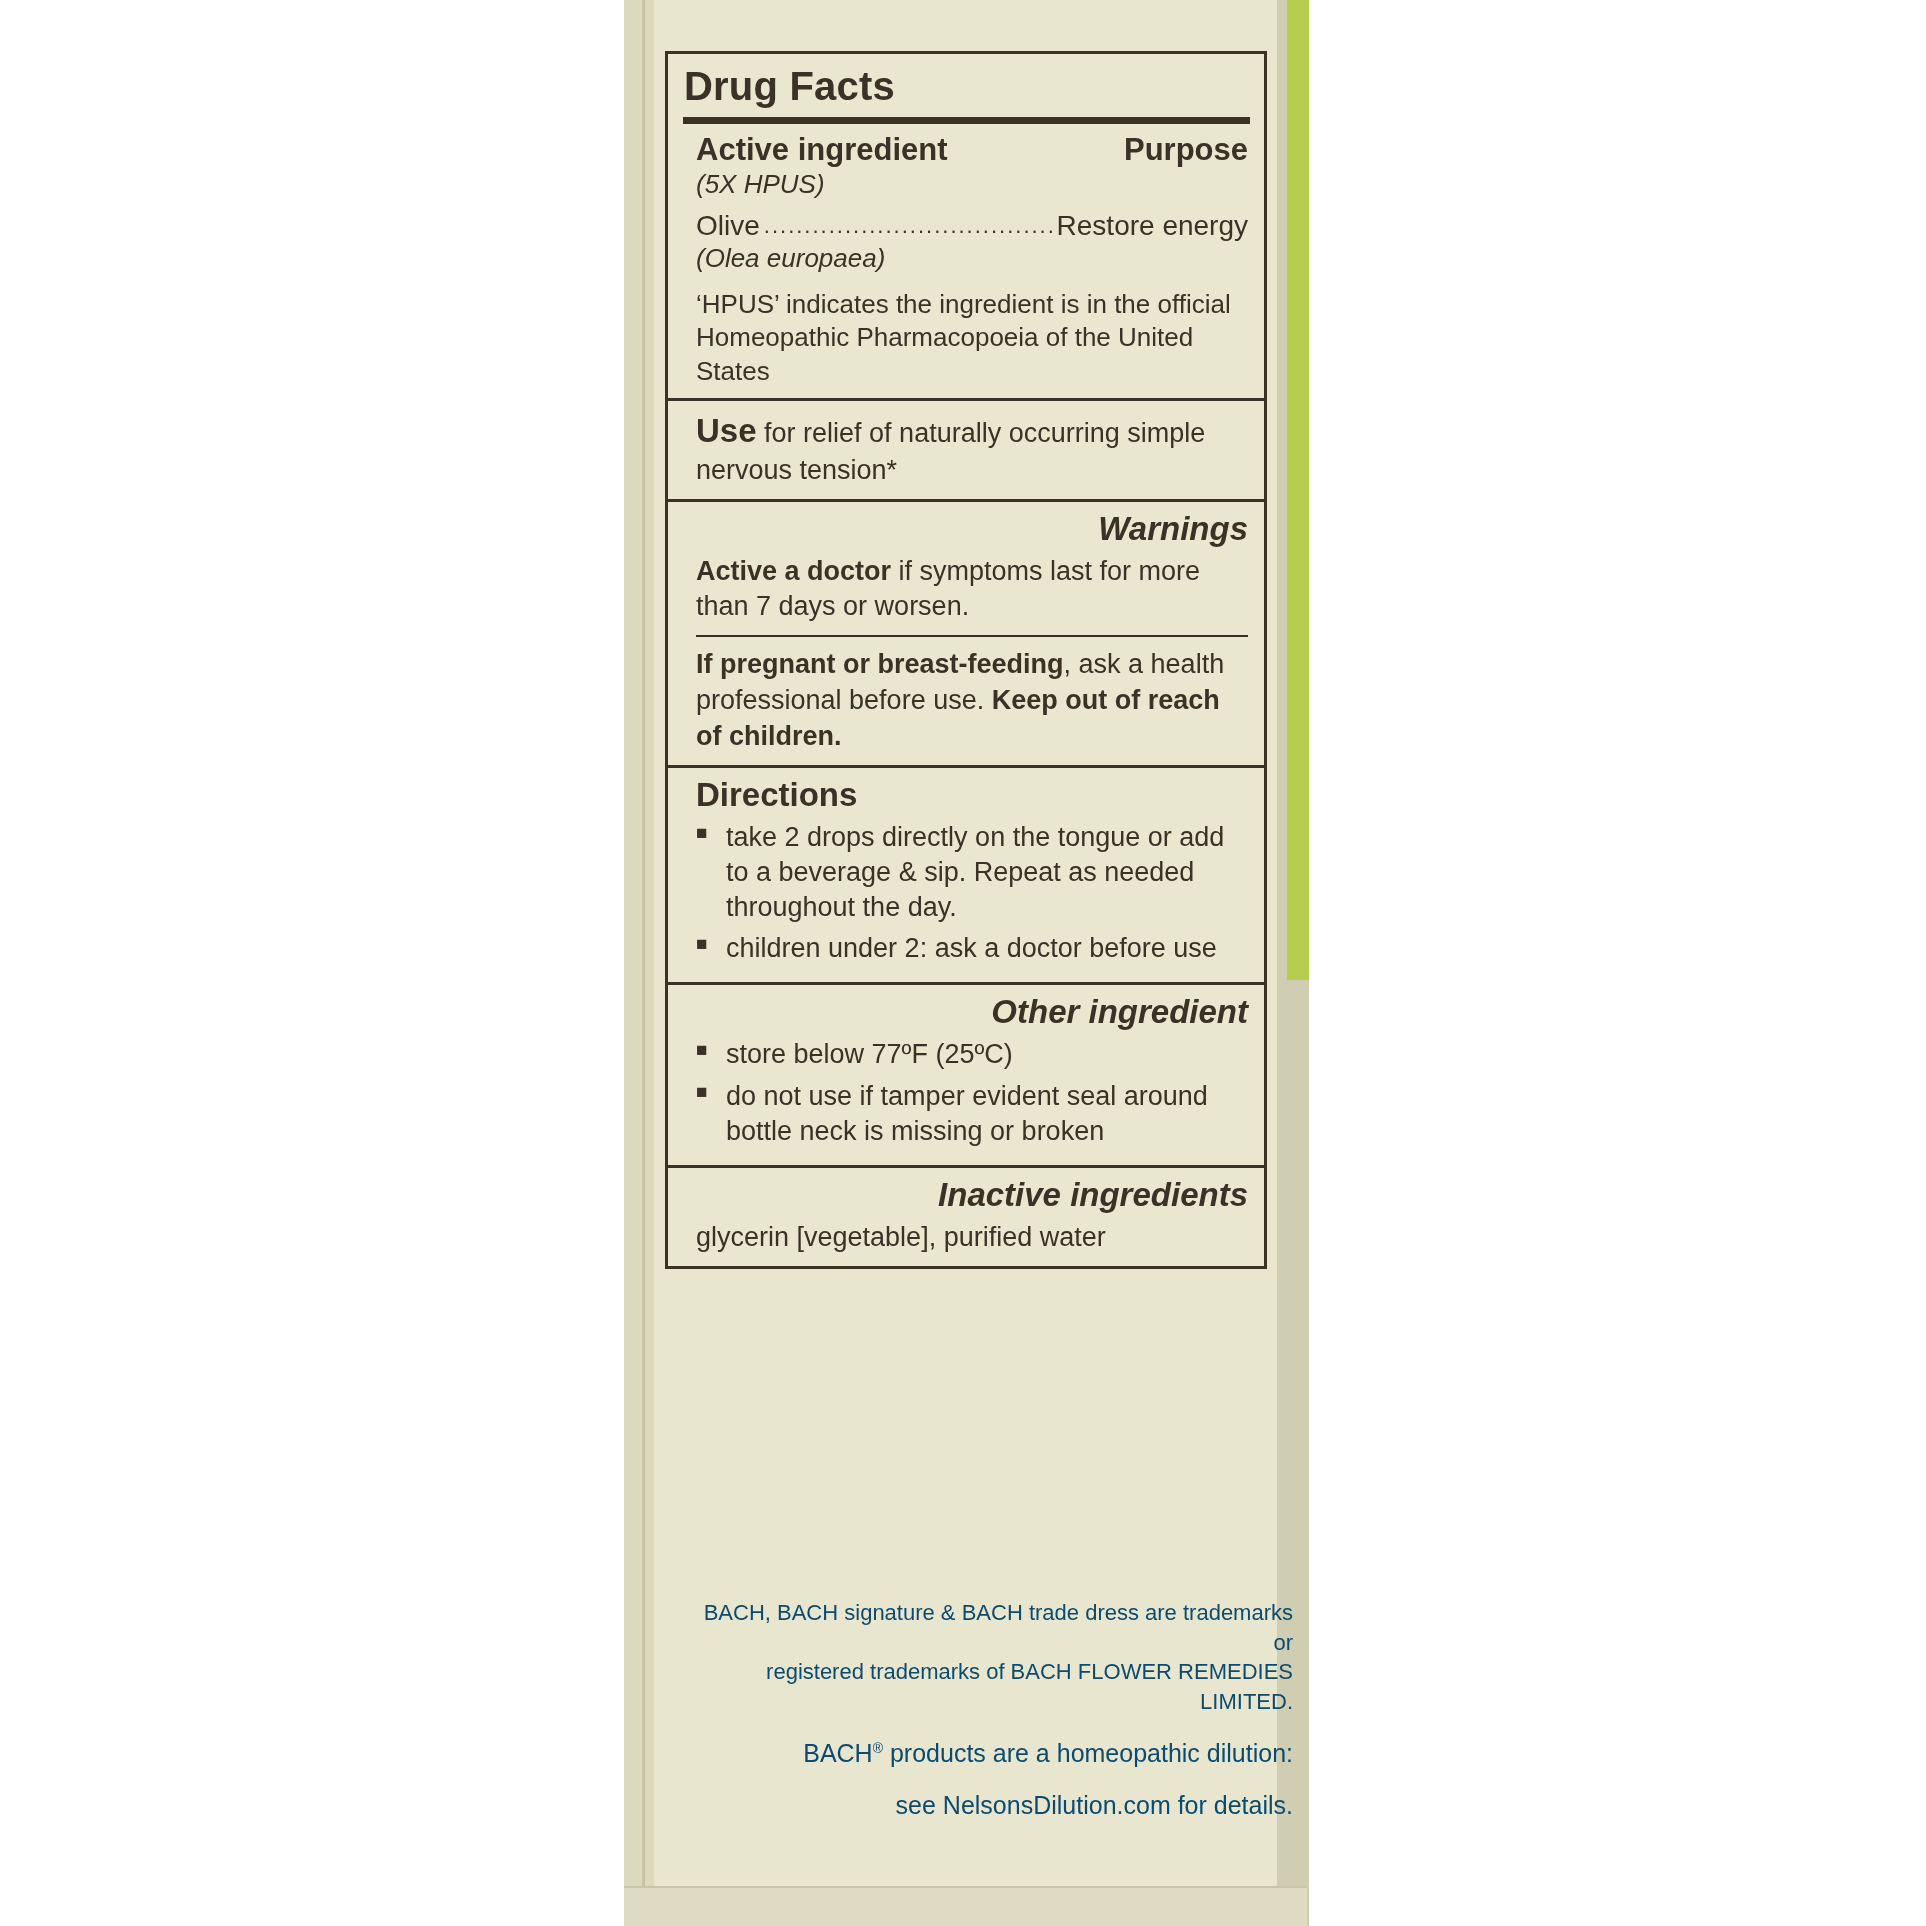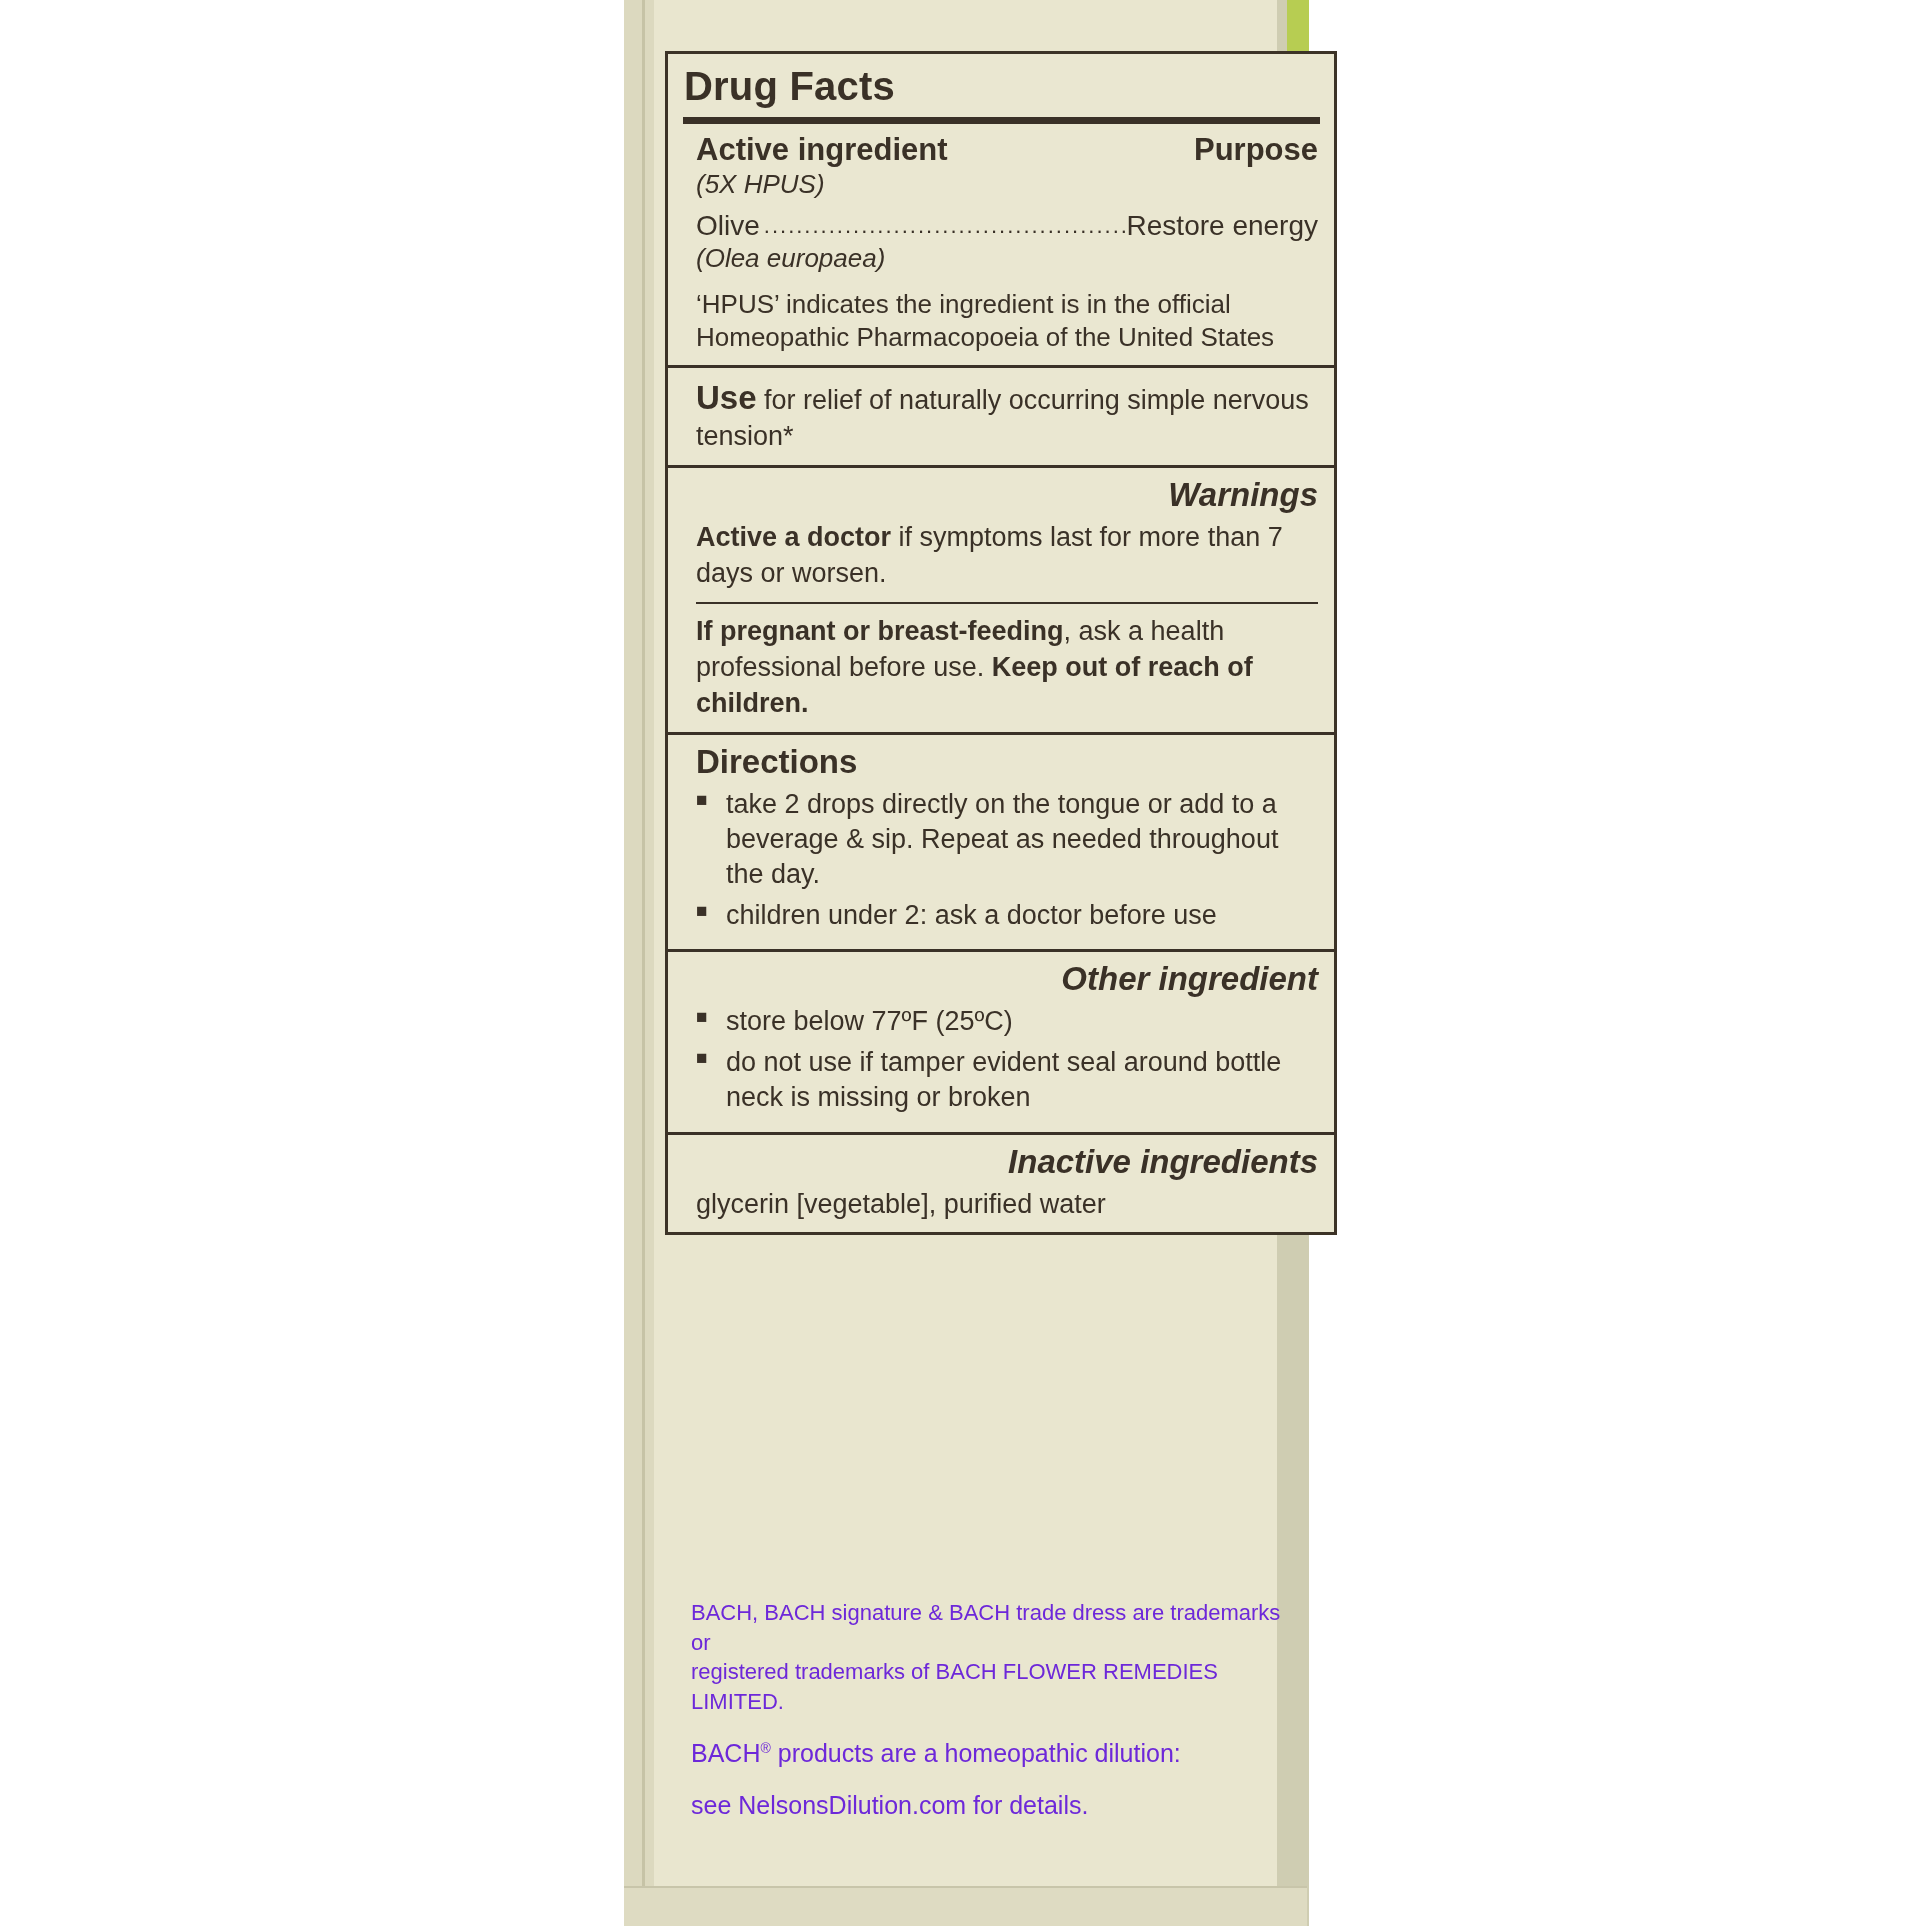--- a/index.html
+++ b/index.html
@@ -74,21 +74,21 @@
     height: 41px;
     background: #dedbc2;
     border-top: 2px solid #c8c5aa;
   }
 
   
   .drug-facts {
     position: absolute;
     left: 665px;
     top: 51px;
-    width: 672px;
+    width: 602px;
     border: 3px solid #3c3327;
     background: #eae7d1;
     box-sizing: border-box;
     color: #3a3127;
   }
 
   .title {
     font-size: 40px;
     font-weight: bold;
     letter-spacing: 0.2px;
@@ -189,22 +189,22 @@
   ul.bullets li:before {
     content: "\25A0";
     position: absolute;
     left: 0;
     top: 1px;
     font-size: 19px;
   }
 
   .footer {
     padding: 14px 26px 0 26px;
-    text-align: left;
-    color: #6d28d9;
+    text-align: right;
+    color: #0c4a6e;
   }
   .footer .small {
     font-size: 22px;
     line-height: 1.35;
   }
   .footer .mid {
     font-size: 25px;
     line-height: 1.35;
     margin-top: 20px;
   }

